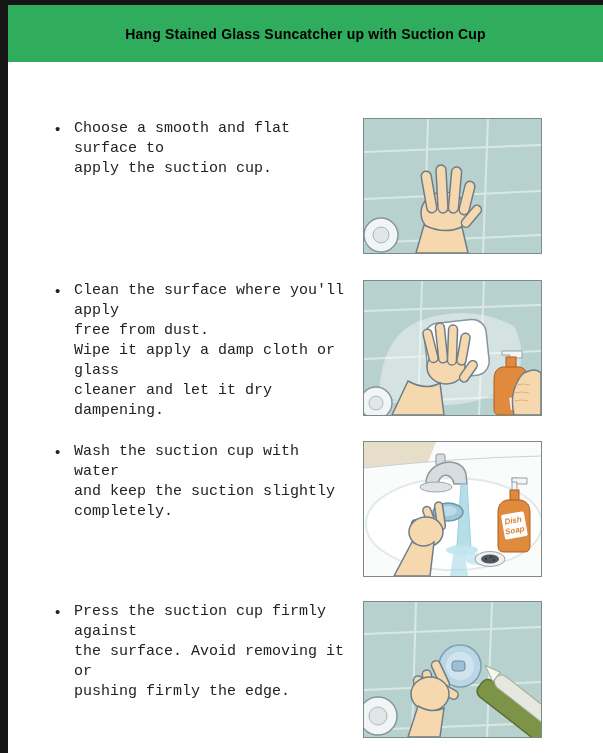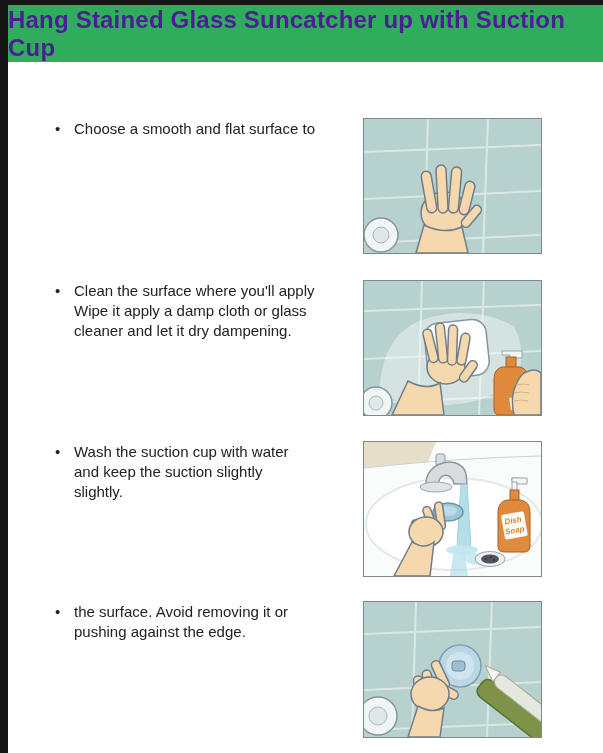--- a/index.html
+++ b/index.html
@@ -6,29 +6,29 @@
   body{
     width:603px;height:753px;position:relative;background:#ffffff;
     font-family:"Liberation Sans",sans-serif;overflow:hidden;
   }
   .frame-left{position:absolute;left:0;top:0;width:8px;height:753px;background:#161616;}
   .frame-top{position:absolute;left:0;top:0;width:603px;height:5px;background:#161616;}
   .header{
     position:absolute;left:8px;top:5px;width:595px;height:57px;background:#2fad5c;
     display:flex;align-items:center;justify-content:center;
   }
-  .header-title{color:#4c1d95;font-size:24px;font-weight:bold;letter-spacing:.2px;}
+  .header-title{color:#000000;font-size:14px;font-weight:bold;letter-spacing:.2px;}
   .step{position:absolute;left:0;width:603px;}
   .step-1{top:118px;} .step-2{top:280px;} .step-3{top:441px;} .step-4{top:601px;}
   .step-text{
     position:absolute;left:55px;top:1px;width:290px;display:flex;gap:6px;
     color:#222222;font-size:15px;line-height:20px;
   }
   .bullet{width:13px;flex:0 0 13px;text-align:left;}
-  .lines{flex:1;}
+  .lines{flex:1;font-family:Liberation Mono, monospace;}
   .step-figure{
     position:absolute;left:363px;top:0;width:177px;height:134px;
     border:1px solid #7e8a8a;background:#b7d1cf;
   }
   .step-figure svg{display:block;overflow:hidden;}
 </style>
 </head>
 <body>
 
 <div class="frame-left"></div>
@@ -36,20 +36,21 @@
 
 <div class="header">
   <div class="header-title">Hang Stained Glass Suncatcher up with Suction Cup</div>
 </div>
 
 <div class="step step-1">
   <div class="step-text">
     <span class="bullet">•</span>
     <div class="lines">
       <div>Choose a smooth and flat surface to</div>
+      <div>apply the suction cup.</div>
     </div>
   </div>
   <div class="step-figure">
     <svg width="177" height="134" viewBox="0 0 177 134">
       <rect width="177" height="134" fill="#b7d1cf"></rect>
       <g stroke="#d9e8e6" stroke-width="2" fill="none">
         <path d="M0,33 L177,26"></path>
           <path d="M0,80 L177,72"></path>
           <path d="M0,124 L177,116"></path>
         <path d="M64,0 L60,134"></path>
@@ -70,20 +71,21 @@
       </g>
     </svg>
   </div>
 </div>
 
 <div class="step step-2">
   <div class="step-text">
     <span class="bullet">•</span>
     <div class="lines">
       <div>Clean the surface where you'll apply</div>
+      <div>free from dust.</div>
       <div>Wipe it apply a damp cloth or glass</div>
       <div>cleaner and let it dry dampening.</div>
     </div>
   </div>
   <div class="step-figure">
     <svg width="177" height="134" viewBox="0 0 177 134">
       <rect width="177" height="134" fill="#b7d1cf"></rect>
       <g stroke="#d9e8e6" stroke-width="2" fill="none">
         <path d="M0,30 L177,24"></path>
           <path d="M0,78 L177,70"></path>
@@ -121,21 +123,21 @@
     </svg>
   </div>
 </div>
 
 <div class="step step-3">
   <div class="step-text">
     <span class="bullet">•</span>
     <div class="lines">
       <div>Wash the suction cup with water</div>
       <div>and keep the suction slightly</div>
-      <div>slightly.</div>
+      <div>completely.</div>
     </div>
   </div>
   <div class="step-figure" style="background:#fafcfc;">
     <svg width="177" height="134" viewBox="0 0 177 134">
       <rect width="177" height="134" fill="#fafcfc"></rect>
       <path d="M0,0 L72,0 L64,20 L0,26 Z" fill="#e7deca"></path>
       <path d="M0,26 Q90,16 177,14" stroke="#c8d2d6" fill="none"></path>
       <ellipse cx="90" cy="82" rx="88" ry="46" fill="#ffffff" stroke="#e2e9eb" stroke-width="2"></ellipse>
       <g>
         <rect x="72" y="12" width="9" height="12" rx="2" fill="#d7dce0" stroke="#8d979d"></rect>
@@ -178,22 +180,23 @@
         </g>
       </g>
     </svg>
   </div>
 </div>
 
 <div class="step step-4">
   <div class="step-text">
     <span class="bullet">•</span>
     <div class="lines">
+      <div>Press the suction cup firmly against</div>
       <div>the surface. Avoid removing it or</div>
-      <div>pushing against the edge.</div>
+      <div>pushing firmly the edge.</div>
     </div>
   </div>
   <div class="step-figure" style="height:135px;">
     <svg width="177" height="135" viewBox="0 0 177 135">
       <rect width="177" height="135" fill="#b7d1cf"></rect>
       <g stroke="#d9e8e6" stroke-width="2" fill="none">
         <path d="M0,32 L177,25"></path>
           <path d="M0,88 L177,80"></path>
           <path d="M0,128 L177,121"></path>
         <path d="M52,0 L48,135"></path>

